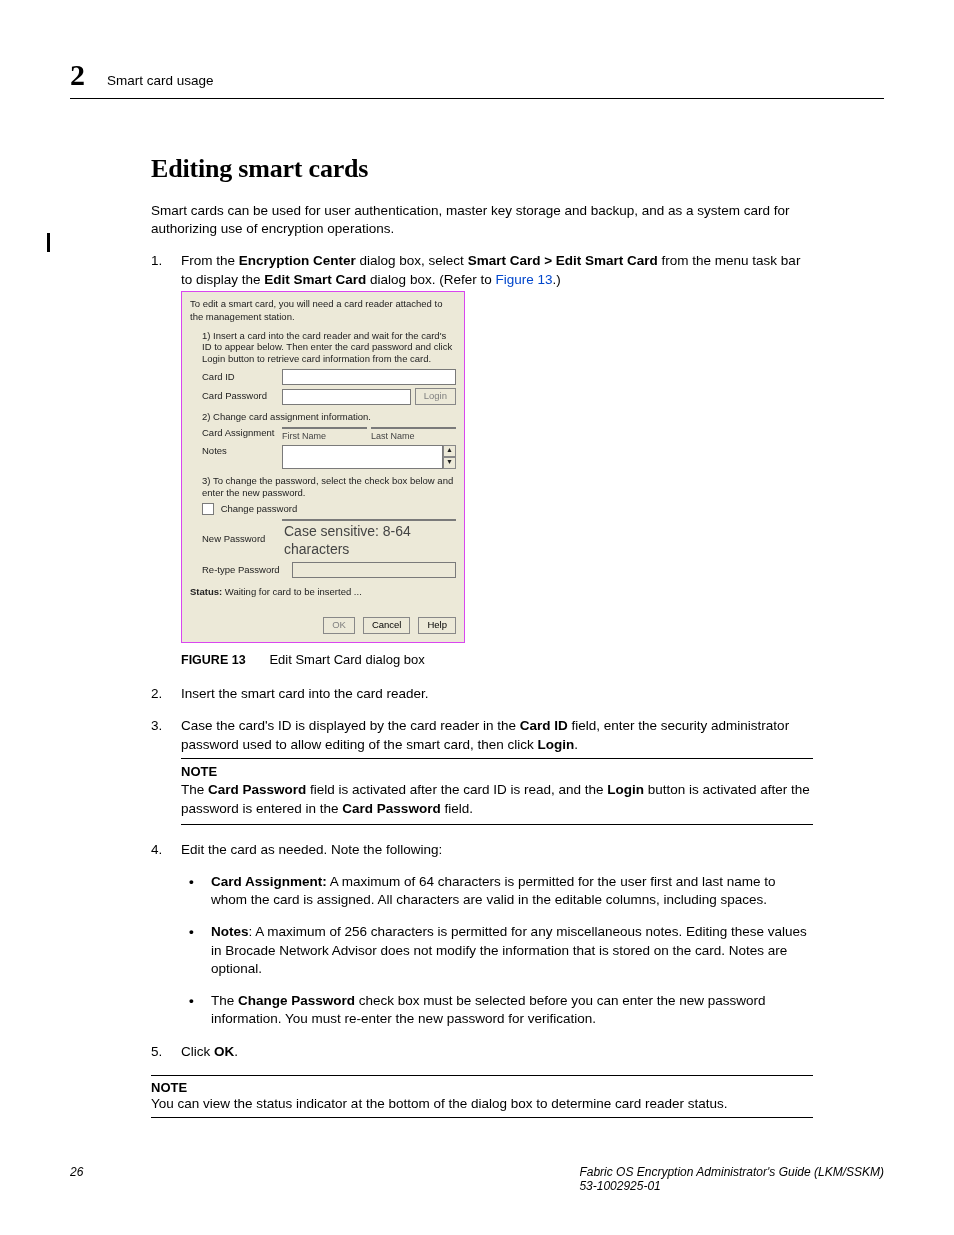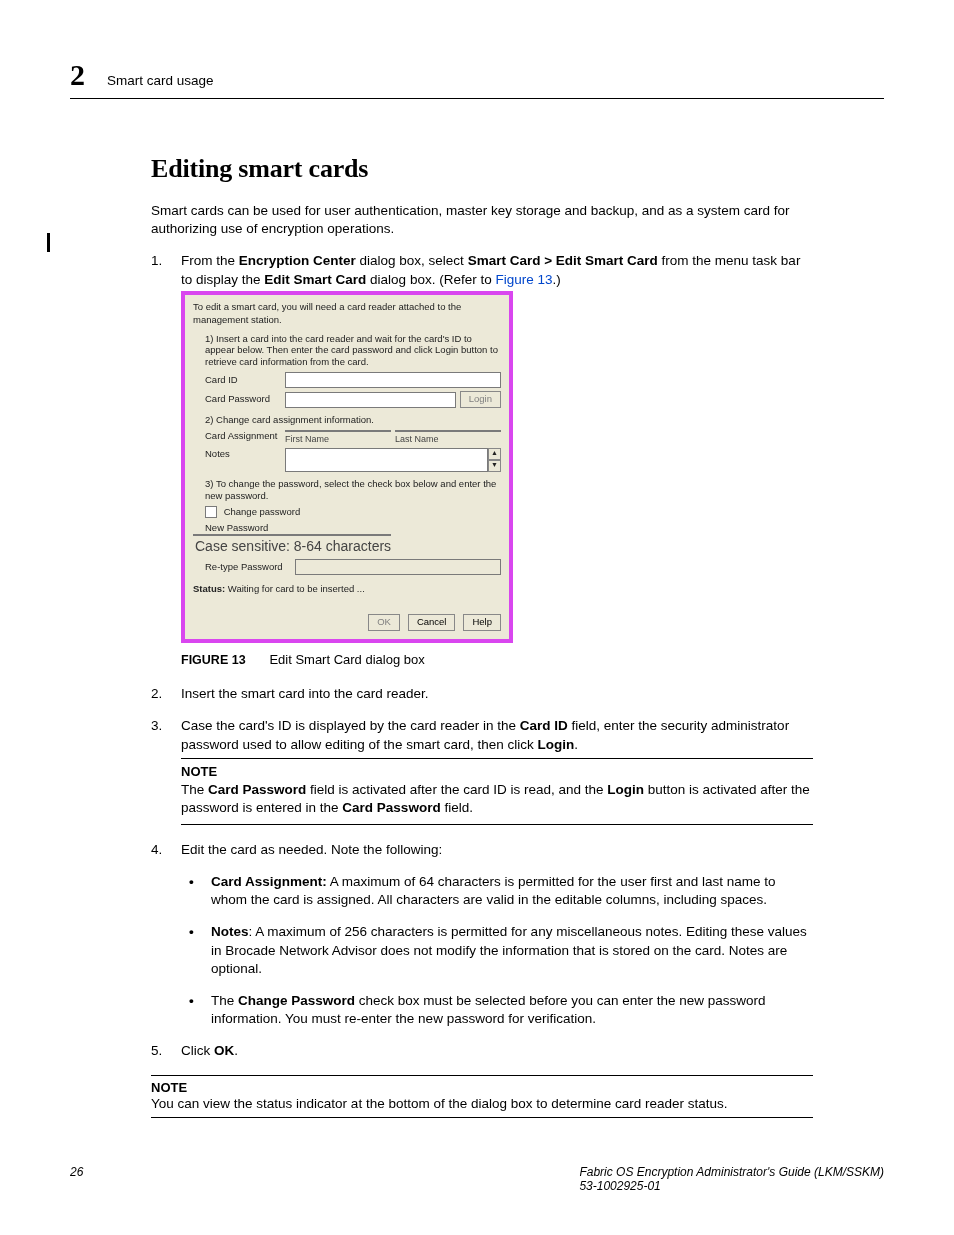--- a/index.html
+++ b/index.html
@@ -99,22 +99,22 @@
     padding: 4px 0 6px 0;
     margin: 4px 0 16px 0;
   }
   .note-label {
     font-weight: bold;
     font-size: 13px;
     margin-bottom: 1px;
   }
   
   .dialog {
-    width: 332px;
-    border: 4px solid #d946ef;
+    width: 284px;
+    border: 1px solid #d946ef;
     background: #ece9d8;
     font-family: Tahoma, sans-serif;
     font-size: 9.5px;
     color: #222;
     margin: 2px 0 8px 0;
     padding: 6px 8px 8px 8px;
     box-sizing: border-box;
   }
   .dialog .dl-top { margin-bottom: 6px; }
   .dialog .dl-instr { margin: 0 0 4px 12px; line-height: 1.25; }
@@ -231,21 +231,21 @@
               </div>
             </div>
           </div>
           <div class="dl-instr" style="margin-top:6px;">3) To change the password, select the check box below and enter the new password.</div>
           <div class="row">
             <span style="margin-left:12px;">
               <span class="chk"></span>
               <span>Change password</span>
             </span>
           </div>
-          <div class="row" style="align-items:flex-start;flex-direction:column;">
+          <div class="row" style="align-items:center;">
             <span class="lab">New Password</span>
             <div style="flex:1; display:flex; flex-direction:column;">
               <span class="inp disabled"></span>
               <span class="pwhint">Case sensitive: 8-64 characters</span>
             </div>
           </div>
           <div class="row">
             <span class="lab" style="width:90px;">Re-type Password</span>
             <span class="inp disabled"></span>
           </div>

